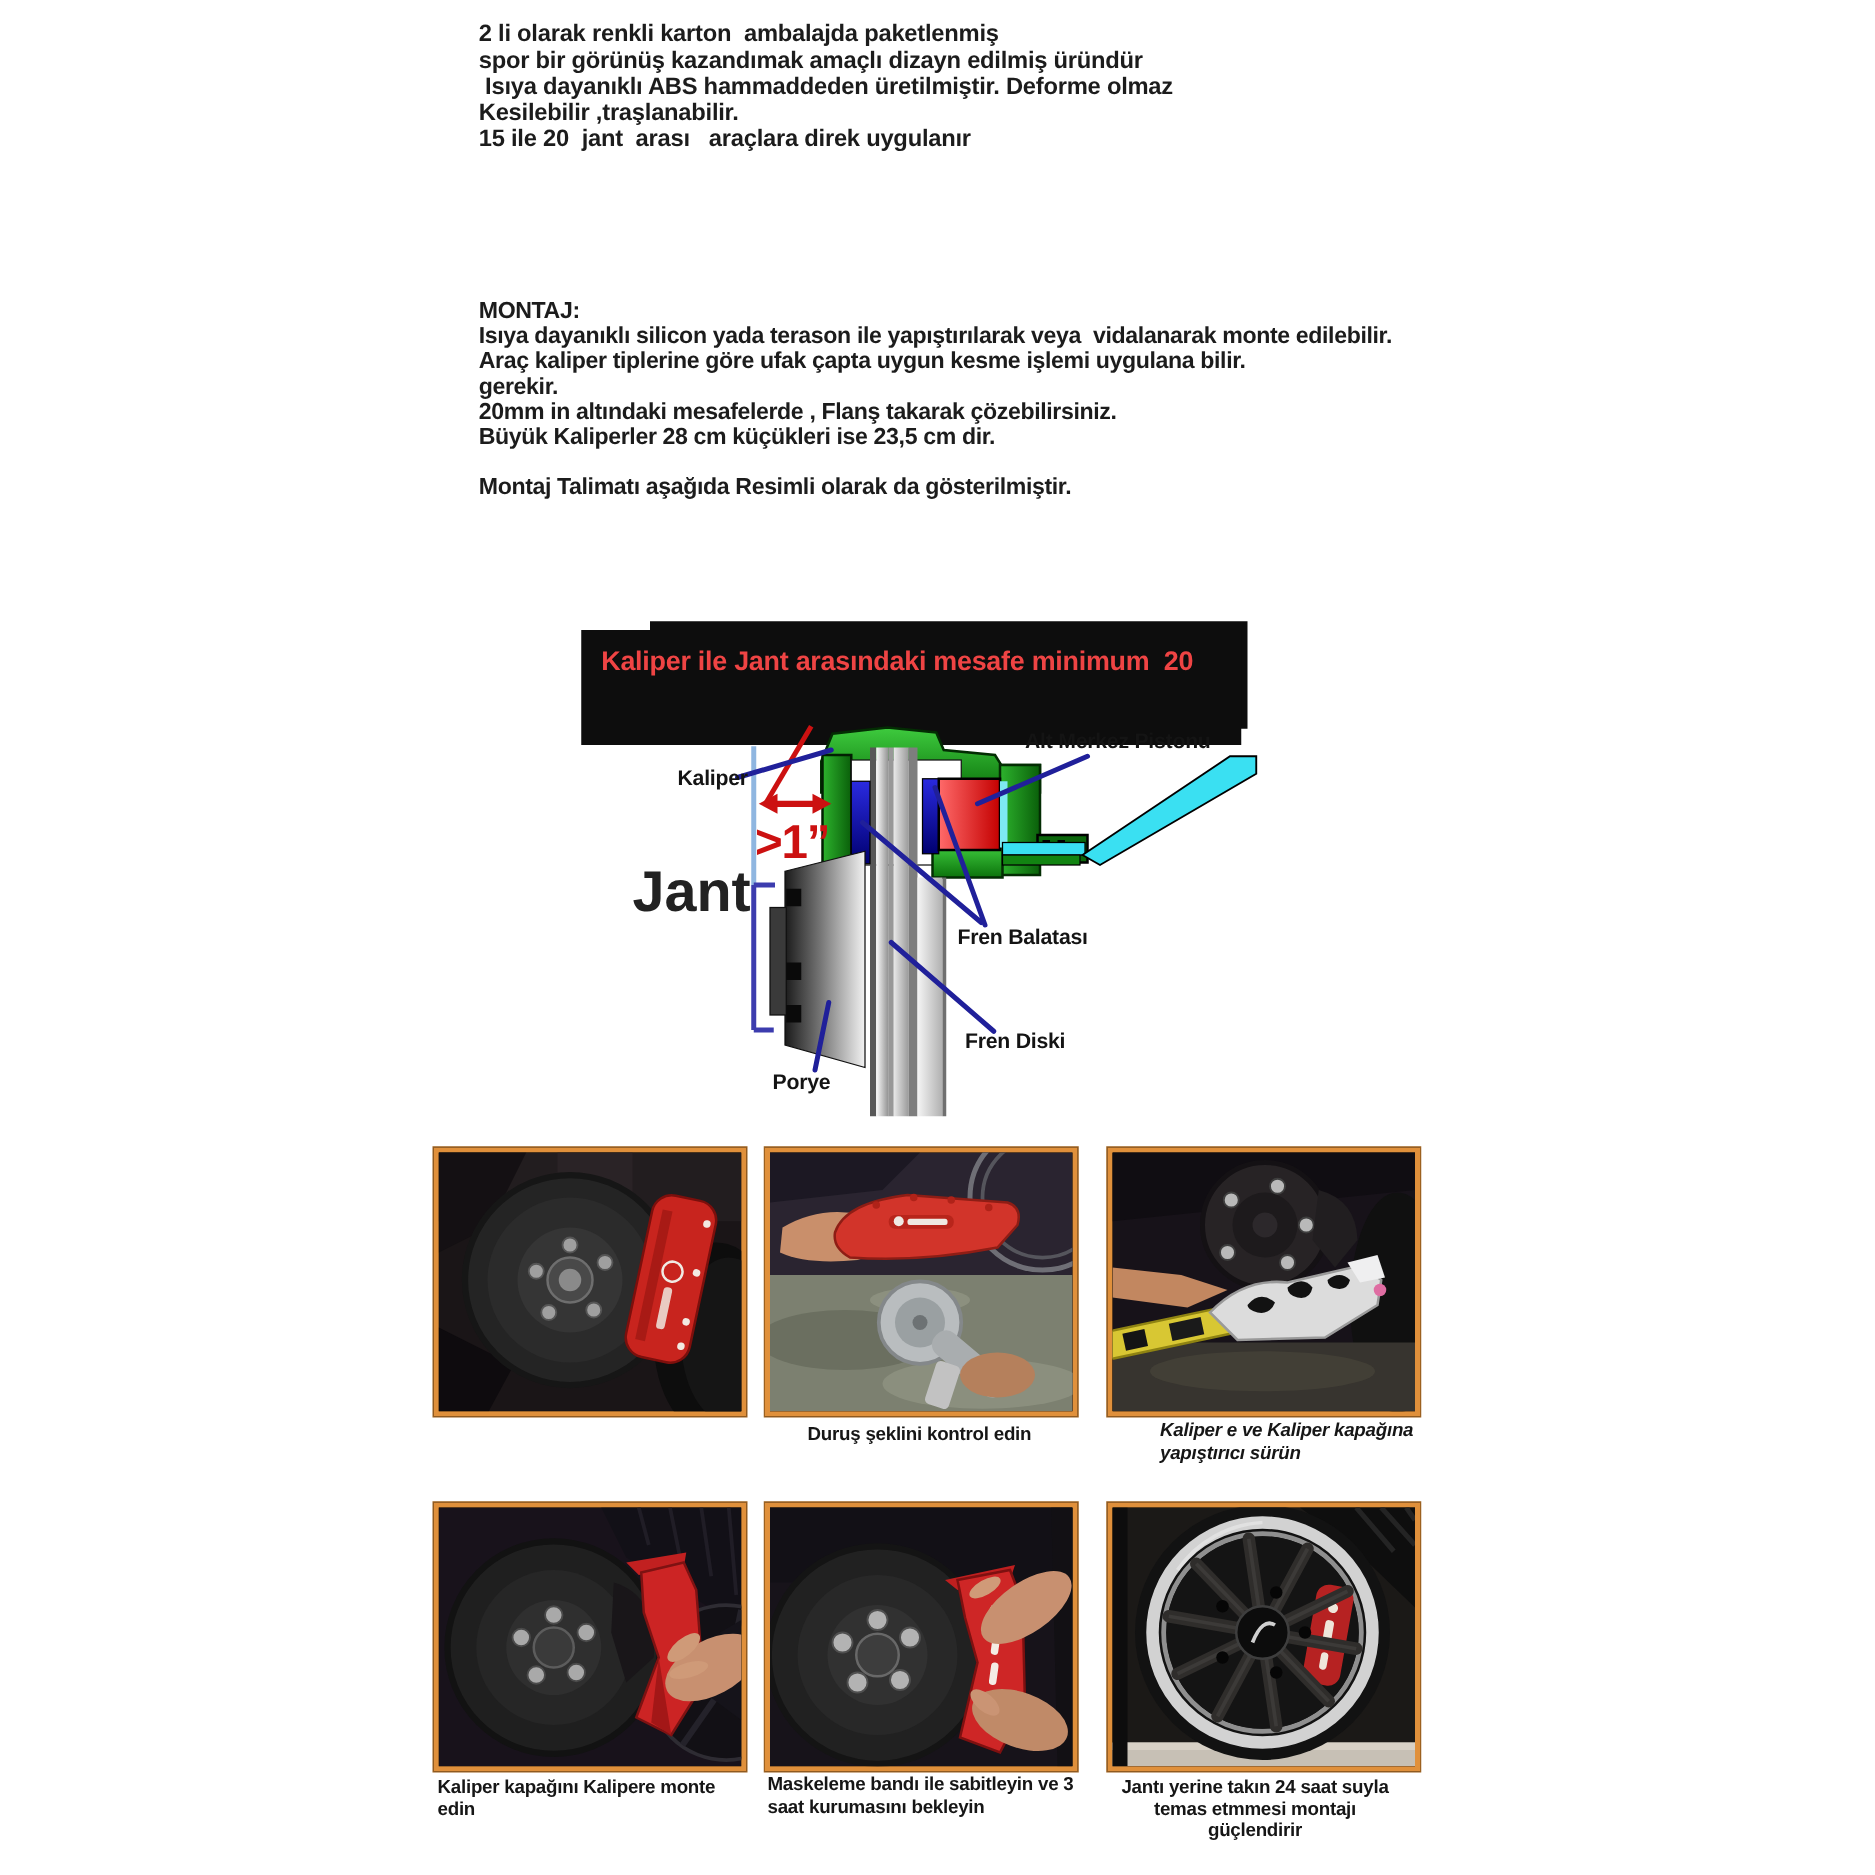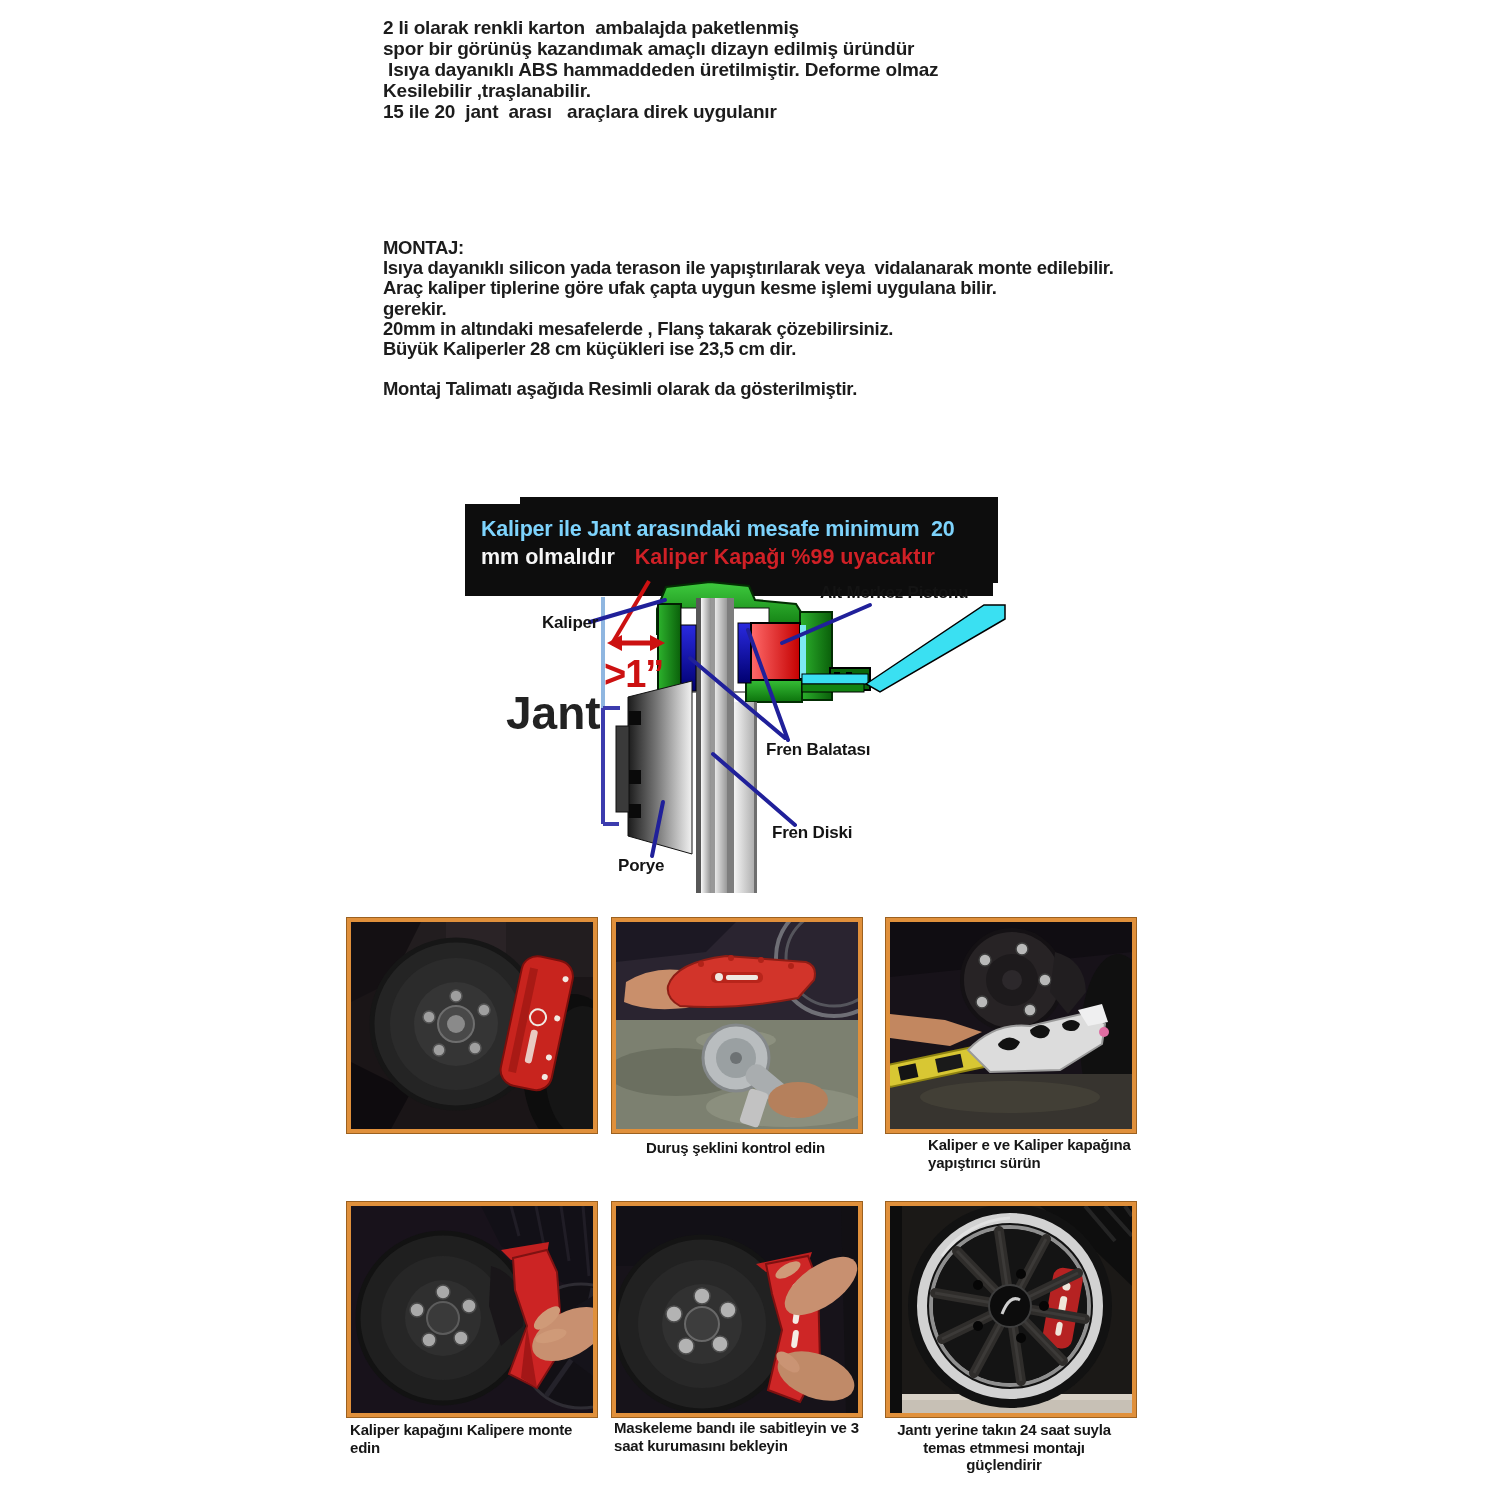--- a/index.html
+++ b/index.html
@@ -5,21 +5,21 @@
   html,body{margin:0;padding:0;background:#ffffff;}
   #page{position:relative;width:1500px;height:1500px;background:#ffffff;overflow:hidden;
         font-family:"Liberation Sans",sans-serif;font-weight:700;color:#1a1a1a;}
   .abs{position:absolute;}
   
   .tline{white-space:pre;font-size:19px;line-height:21px;letter-spacing:-0.2px;color:#1c1c1c;}
   .mline{white-space:pre;font-size:18.5px;line-height:20.2px;letter-spacing:-0.3px;color:#1c1c1c;}
   
   #banner-shadow{left:520px;top:497px;width:478px;height:86px;background:#0d0d0d;}
   #banner{left:465px;top:504px;width:512px;height:81px;background:#0d0d0d;padding:11px 0 0 16px;}
-  #banner .b1{color:#7dd3fc;font-size:21.5px;line-height:28px;white-space:pre;letter-spacing:-0.2px;}
+  #banner .b1{color:#ef4444;font-size:21.5px;line-height:28px;white-space:pre;letter-spacing:-0.2px;}
   #banner .b2w{color:#f5f5f5;font-size:21.5px;line-height:28px;white-space:pre;}
   #banner .b2r{color:#cf2026;font-size:21.5px;margin-left:20px;white-space:pre;}
   
   .dlabel{font-size:17px;color:#141414;letter-spacing:-0.2px;white-space:nowrap;}
   #lbl-jant{font-size:46px;color:#222222;letter-spacing:0px;}
   #lbl-gap{font-size:38px;color:#cc1111;letter-spacing:-1px;}
   
   .photo{width:242px;height:207px;border:4px solid #e0903b;background:#000;box-shadow:0 0 0 1px #9c6120;}
   .photo svg{display:block;}
   .cap{font-size:15px;line-height:17.5px;letter-spacing:-0.2px;color:#161616;}
@@ -43,21 +43,20 @@
     <div class="mline">Araç kaliper tiplerine göre ufak çapta uygun kesme işlemi uygulana bilir.</div>
     <div class="mline">gerekir.</div>
     <div class="mline">20mm in altındaki mesafelerde , Flanş takarak çözebilirsiniz.</div>
     <div class="mline">Büyük Kaliperler 28 cm küçükleri ise 23,5 cm dir.</div>
     <div class="mline" style="margin-top:20px;">Montaj Talimatı aşağıda Resimli olarak da gösterilmiştir.</div>
   </div>
 
   <div class="abs" id="banner-shadow"></div>
   <div class="abs" id="banner">
     <div class="b1">Kaliper ile Jant arasındaki mesafe minimum  20</div>
-    <div><span class="b2w">mm olmalıdır</span><span class="b2r">Kaliper Kapağı %99 uyacaktır</span></div>
   </div>
 
   <svg class="abs" style="left:460px;top:578px;" width="690" height="335" viewBox="0 0 690 335">
     <defs>
       <linearGradient id="gGreen" x1="0" y1="0" x2="0" y2="1">
           <stop offset="0" stop-color="#3ecb3e"></stop>
           <stop offset="1" stop-color="#0c730c"></stop>
         </linearGradient>
       <linearGradient id="gGreenH" x1="0" y1="0" x2="1" y2="0">
           <stop offset="0" stop-color="#2db32d"></stop>
@@ -377,18 +376,18 @@
           <circle cx="88" cy="79" r="5"></circle>
           <circle cx="131" cy="68" r="5"></circle>
         </g>
       <circle cx="120" cy="100" r="21" fill="#0c0c0c" stroke="#3e3e3e" stroke-width="2"></circle>
       <path d="M112,108 Q120,88 130,94" stroke="#cfcfcf" stroke-width="3" fill="none"></path>
       <path d="M52,50 A88,88 0 0 1 120,12" stroke="#f0f0f0" stroke-width="3" fill="none" opacity="0.5"></path>
     </svg>
   </div>
 
   <div class="abs cap" style="left:612px;top:1139px;width:247px;text-align:center;">Duruş şeklini kontrol edin</div>
-  <div class="abs cap" style="left:928px;top:1136px;width:205px;">Kaliper e ve Kaliper kapağına yapıştırıcı sürün</div>
+  <div class="abs cap" style="left:928px;top:1136px;width:205px;font-style:italic;">Kaliper e ve Kaliper kapağına yapıştırıcı sürün</div>
   <div class="abs cap" style="left:350px;top:1421px;width:238px;">Kaliper kapağını Kalipere monte edin</div>
   <div class="abs cap" style="left:614px;top:1419px;width:245px;">Maskeleme bandı ile sabitleyin ve 3 saat kurumasını bekleyin</div>
   <div class="abs cap" style="left:885px;top:1421px;width:238px;text-align:center;">Jantı yerine takın 24 saat suyla temas etmmesi montajı güçlendirir</div>
 
 </div>
 
 </body></html>

